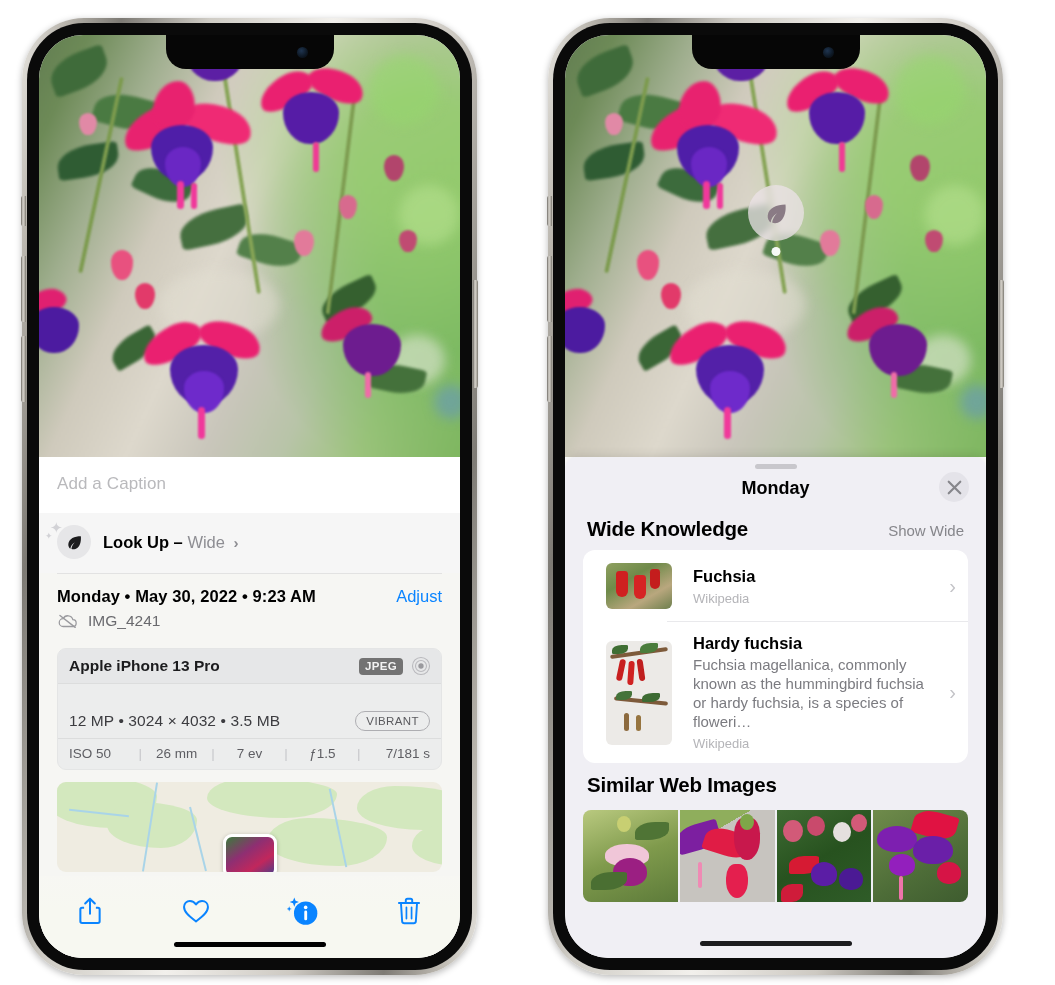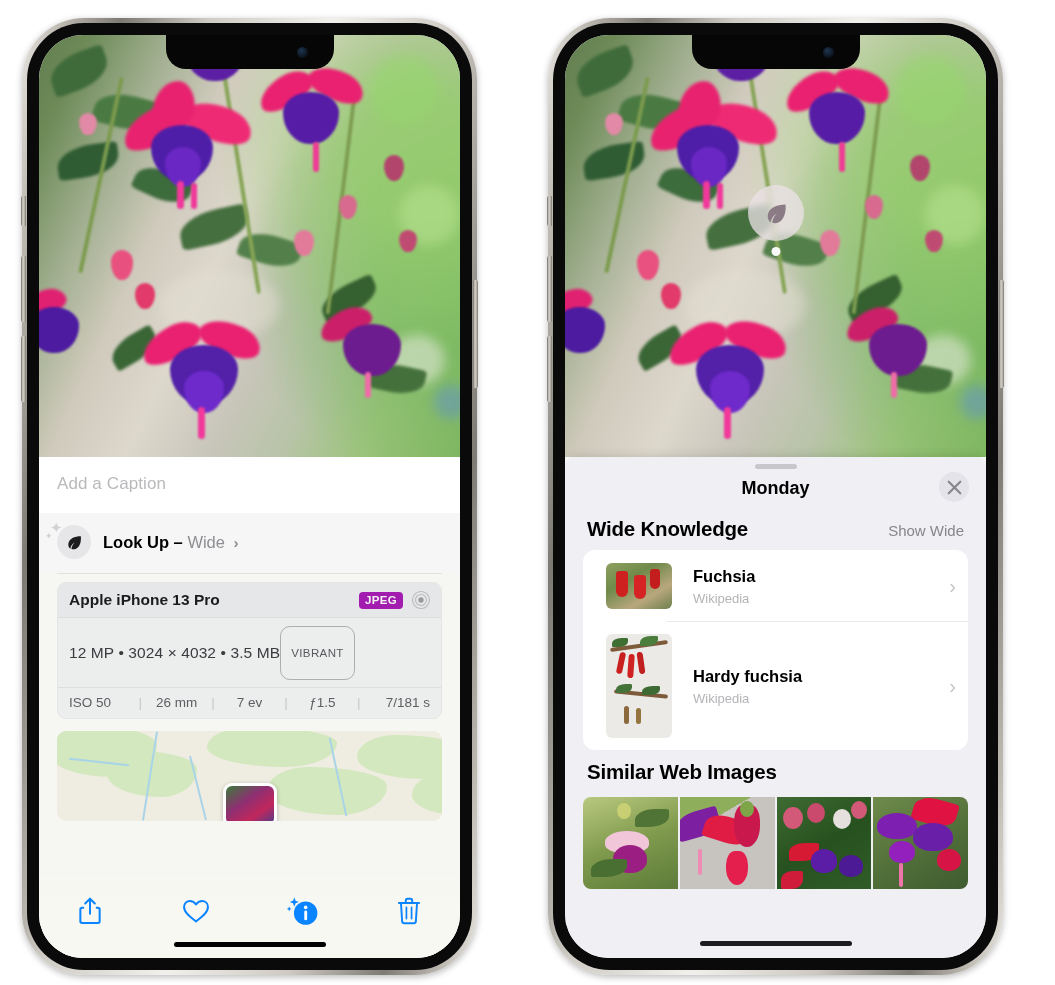--- a/index.html
+++ b/index.html
@@ -142,31 +142,31 @@
   }
   .exif-head {
     display:flex; align-items:center; justify-content:space-between;
     padding: 7px 10px 7px 11px;
     background: #e6e7e8;
     border-bottom: 1px solid #dcdddd;
   }
   .exif-title { font-size:15.5px; font-weight:700; color:#1c1c1e; }
   .exif-head-right { display:flex; align-items:center; gap:8px; }
   .jpeg-badge {
-    background:#a21caf; color:#f2f2f2; font-size:11.5px; font-weight:700;
+    background:#737373; color:#f2f2f2; font-size:11.5px; font-weight:700;
     padding: 2.5px 6px; border-radius: 4px; letter-spacing:.3px;
   }
   .lens-ico { width:20px; height:20px; }
   .exif-body { padding: 8px 11px 7px 11px; }
   .exif-l1 { font-size:15.5px; color:#3c3c40; letter-spacing:.1px;}
-  .exif-l2row { display:flex; align-items:center; margin-top:0;}
+  .exif-l2row { display:flex; align-items:center; justify-content:space-between; margin-top:19px;}
   .exif-l2 { font-size:15.5px; color:#3c3c40; letter-spacing:.1px;}
   .vibrant {
     border:1px solid #aeaeb2; color:#5a5a5e; font-size:11.5px;
-    border-radius: 10px; padding: 20px 10px; letter-spacing:.4px;
+    border-radius: 10px; padding: 3px 10px; letter-spacing:.4px;
   }
   .exif-foot {
     display:flex; align-items:center; border-top:1px solid #dcdddd;
     padding: 7px 11px 8px 11px; font-size:13.5px; color:#5e5e63;
   }
   .exif-foot span.v { flex:1; text-align:center; }
   .exif-foot span.v:first-child { text-align:left; }
   .exif-foot span.v:last-child  { text-align:right; }
   .exif-foot .sep { color:#c6c6ca; }
 
@@ -373,20 +373,33 @@
           <div class="lookup-text">
             <span>Look Up</span>
             <span>–</span>
             <span class="dim">Wide</span>
             <span class="chev-small">›</span>
           </div>
         </div>
 
         <div class="divider"></div>
 
+        <div class="meta">
+          <div class="meta-line1">
+            <div class="meta-date">Monday • May 30, 2022 • 9:23 AM</div>
+            <div class="adjust">Adjust</div>
+          </div>
+          <div class="meta-line2">
+            <svg width="22" height="16" viewBox="0 0 26 18">
+              <path d="M7.3 15.5h11.2a4 4 0 0 0 .3-8A6.2 6.2 0 0 0 7.2 6.3a3.8 3.8 0 0 0 .1 9.2z" fill="none" stroke="#9a9a9e" stroke-width="1.5"></path>
+              <line x1="3.5" y1="2.5" x2="21.5" y2="16.5" stroke="#9a9a9e" stroke-width="1.7" stroke-linecap="round"></line>
+            </svg>
+            <span class="filename">IMG_4241</span>
+          </div>
+        </div>
 
         <div class="exif-card">
           <div class="exif-head">
             <span class="exif-title">Apple iPhone 13 Pro</span>
             <span class="exif-head-right">
               <span class="jpeg-badge">JPEG</span>
               <svg class="lens-ico" viewBox="0 0 24 24">
                 <circle cx="12" cy="12" r="10.2" fill="none" stroke="#b9b9bd" stroke-width="1.3"></circle>
                 <circle cx="12" cy="12" r="6.6" fill="none" stroke="#b9b9bd" stroke-width="1.3"></circle>
                 <circle cx="12" cy="12" r="3.2" fill="#9a9a9e"></circle>
@@ -593,20 +606,21 @@
               <div style="position:absolute;left:22px;top:20px;width:6px;height:24px;background:#d02222;border-radius:3px;transform:rotate(4deg);"></div>
               <div style="position:absolute;left:32px;top:18px;width:6px;height:22px;background:#c02020;border-radius:3px;transform:rotate(-8deg);"></div>
               <div style="position:absolute;left:8px;top:58px;width:54px;height:4px;background:#7d5a3a;transform:rotate(6deg);border-radius:2px;"></div>
               <div style="position:absolute;left:10px;top:50px;width:16px;height:9px;background:#44733a;border-radius:60% 10% 60% 10%;"></div>
               <div style="position:absolute;left:36px;top:52px;width:18px;height:9px;background:#3d6b33;border-radius:60% 10% 60% 10%;"></div>
               <div style="position:absolute;left:18px;top:72px;width:5px;height:18px;background:#8c6a3e;border-radius:3px;"></div>
               <div style="position:absolute;left:30px;top:74px;width:5px;height:16px;background:#96743f;border-radius:3px;"></div>
             </div>
             <div class="ktext">
               <div class="ktitle">Hardy fuchsia</div>
+              <div class="kdesc">Fuchsia magellanica, commonly known as the hummingbird fuchsia or hardy fuchsia, is a species of floweri…</div>
               <div class="ksrc">Wikipedia</div>
             </div>
             <div class="kchev">›</div>
           </div>
         </div>
 
         <div class="sec-head">
           <div class="sec-title">Similar Web Images</div>
         </div>
 

